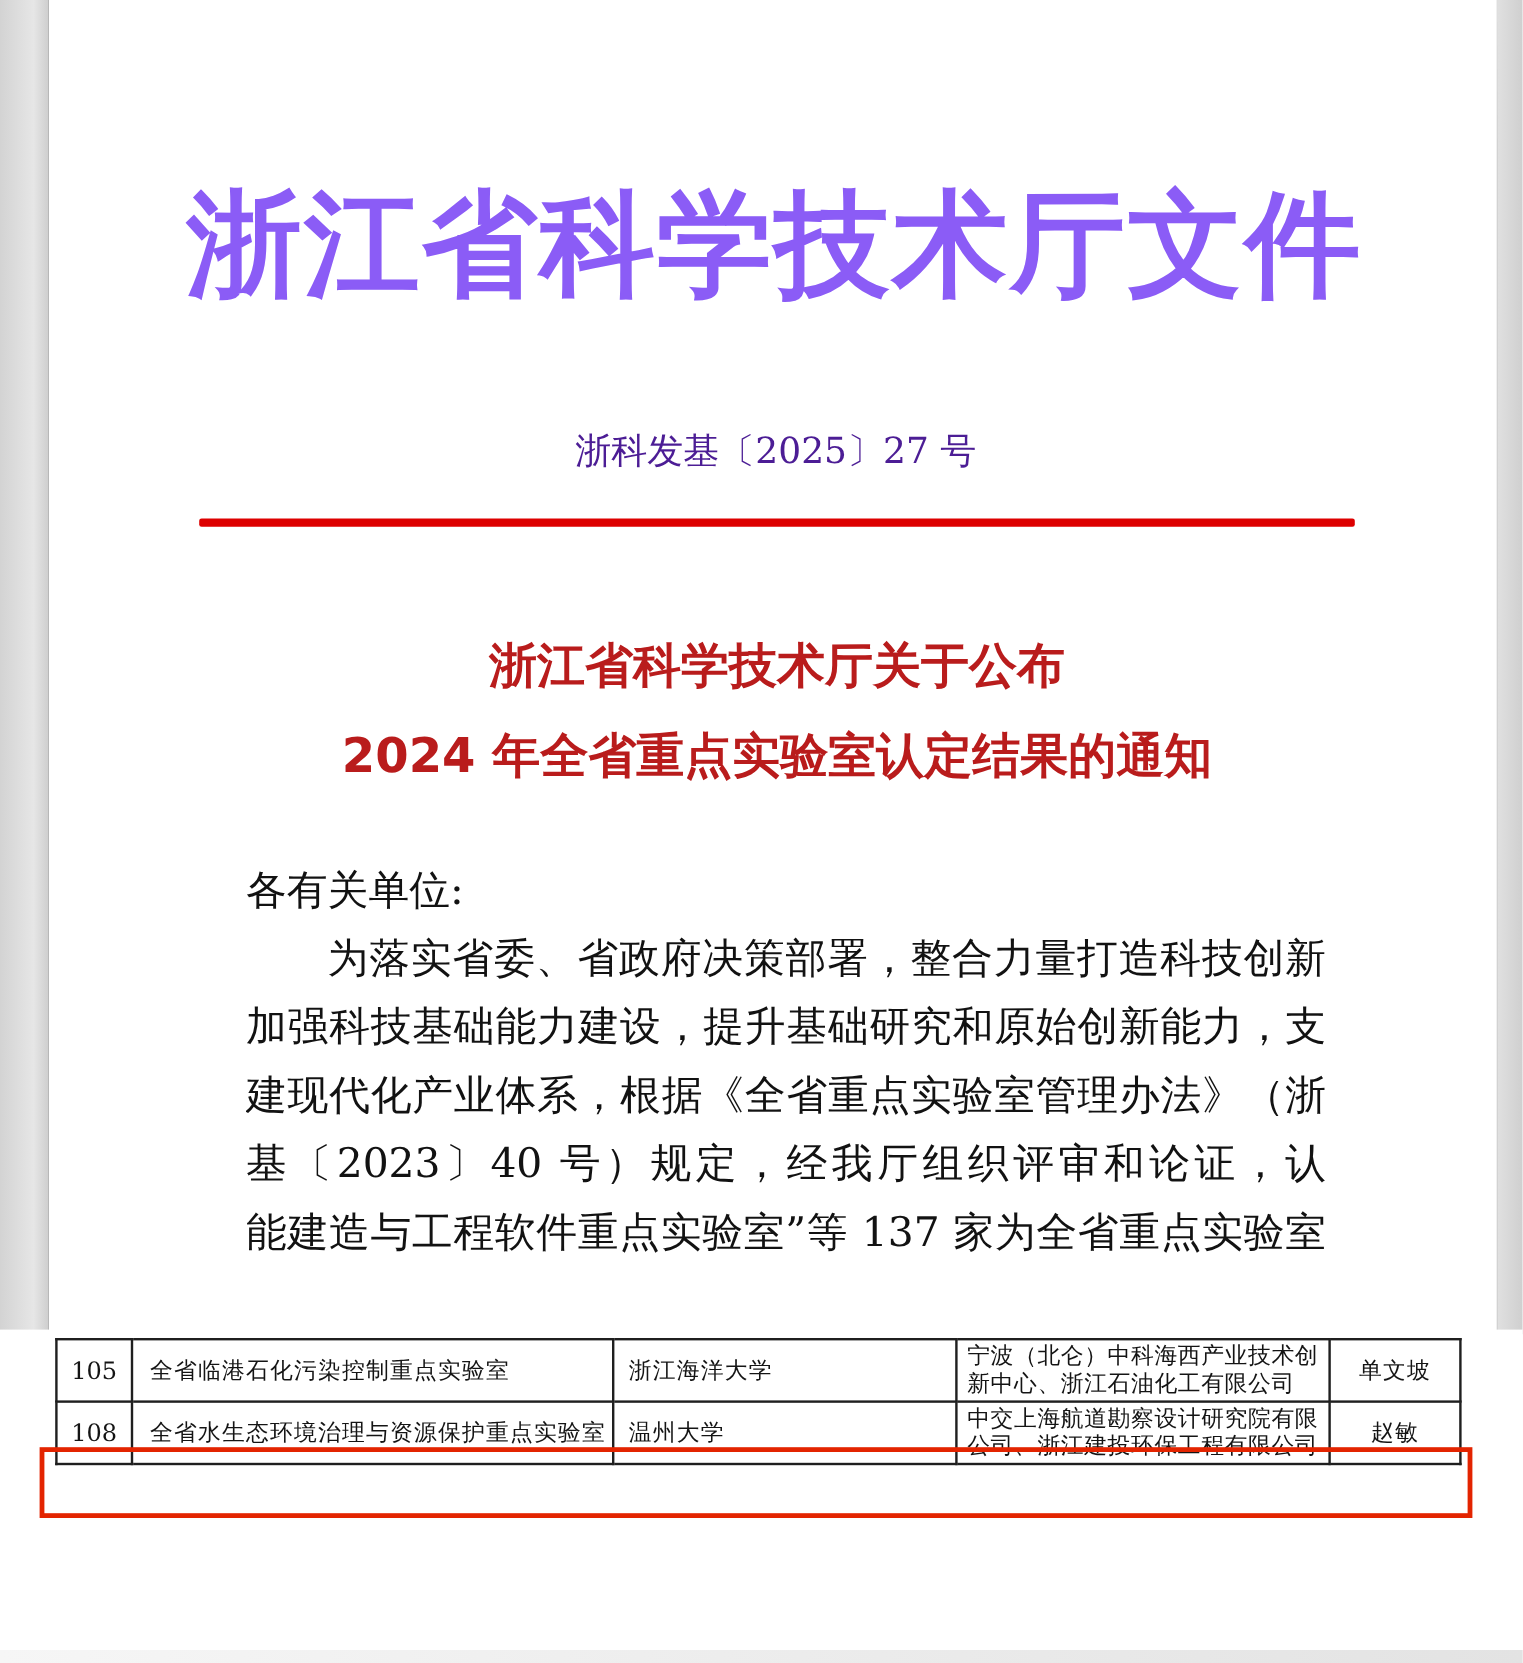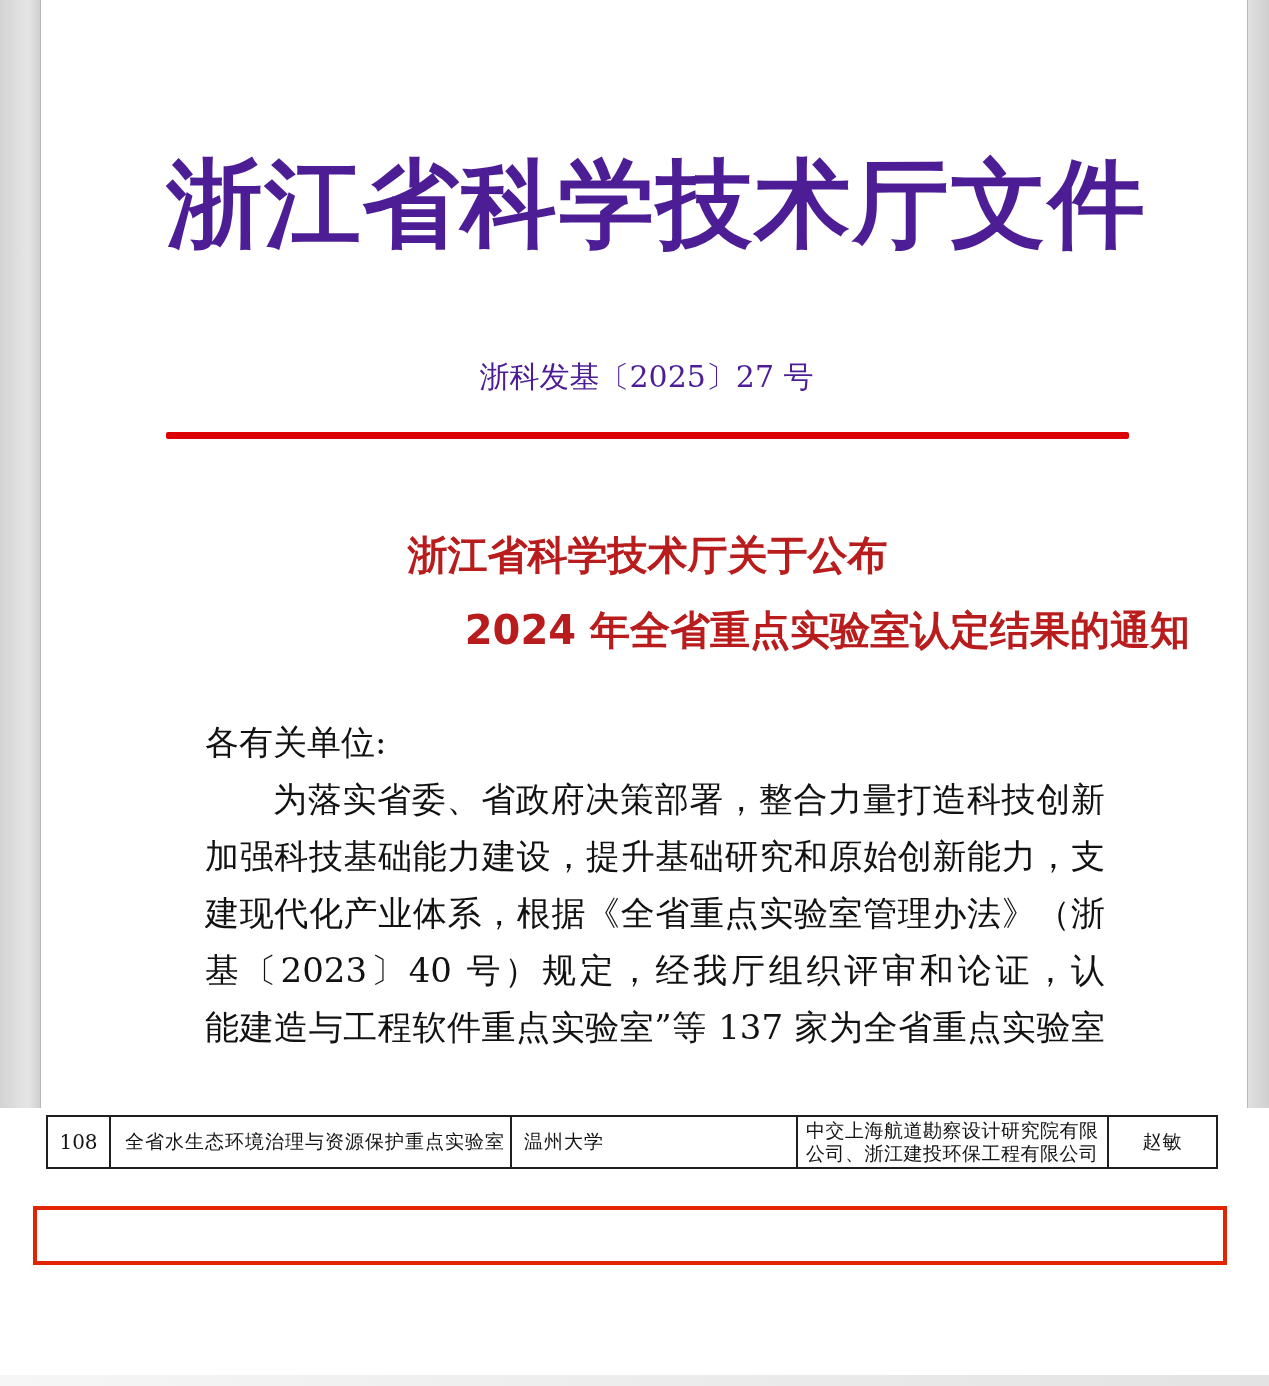--- a/index.html
+++ b/index.html
@@ -25,25 +25,25 @@
     border-left: 1px solid #bcbcbc;
     border-bottom-left-radius: 4px;
   }
   .edge-bottom {
     position: absolute; left: 0; top: 1375px; width: 1269px; height: 11px;
     background: linear-gradient(to right, #f6f6f6, #e3e3e3);
   }
 
   
   .header-title {
-    position: absolute; left: 55px; top: 148px; width: 1203px;
+    position: absolute; left: 44px; top: 148px; width: 1203px;
     text-align: center;
     font-family: "DejaVu Serif", serif;
     font-size: 96px; line-height: 112px; font-weight: bold;
-    color: #4c1d95;
+    color: #8b5cf6;
     letter-spacing: 2px;
     white-space: nowrap;
   }
 
   .doc-number {
     position: absolute; left: 45px; top: 356px; width: 1203px;
     text-align: center;
     font-family: "DejaVu Serif", serif;
     font-size: 30px; line-height: 42px;
     color: #4c1d95;
@@ -55,21 +55,21 @@
     border-radius: 2px;
   }
 
   .notice-title {
     position: absolute; left: 105px; width: 1085px;
     text-align: center;
     font-size: 40px; line-height: 48px; font-weight: bold;
     color: #b91c1c;
   }
   .notice-title.line1 { top: 531px; }
-  .notice-title.line2 { top: 606px; text-align: right; }
+  .notice-title.line2 { top: 606px; }
 
   .body-block {
     position: absolute; left: 205px; top: 714px; width: 900px;
     font-family: "DejaVu Serif", serif;
     font-size: 34px;
     color: #121212;
   }
   .body-line { height: 57px; line-height: 57px; white-space: nowrap; }
   .body-line.justify { text-align: justify; text-align-last: justify; white-space: normal; overflow: hidden; }
   .body-line.indent { padding-left: 68px; }
@@ -142,20 +142,27 @@
   <table class="lab-table">
     <colgroup>
       <col class="col-no">
         <col class="col-lab">
         <col class="col-inst">
         <col class="col-part">
         <col class="col-dir">
     </colgroup>
     <tbody>
       <tr>
+        <td class="c-no">105</td>
+        <td class="c-lab">全省临港石化污染控制重点实验室</td>
+        <td class="c-inst">浙江海洋大学</td>
+        <td class="c-part">宁波（北仑）中科海西产业技术创新中心、浙江石油化工有限公司</td>
+        <td class="c-dir">单文坡</td>
+      </tr>
+      <tr>
         <td class="c-no">108</td>
         <td class="c-lab">全省水生态环境治理与资源保护重点实验室</td>
         <td class="c-inst">温州大学</td>
         <td class="c-part">中交上海航道勘察设计研究院有限公司、浙江建投环保工程有限公司</td>
         <td class="c-dir">赵敏</td>
       </tr>
     </tbody>
   </table>
 </div>
 

